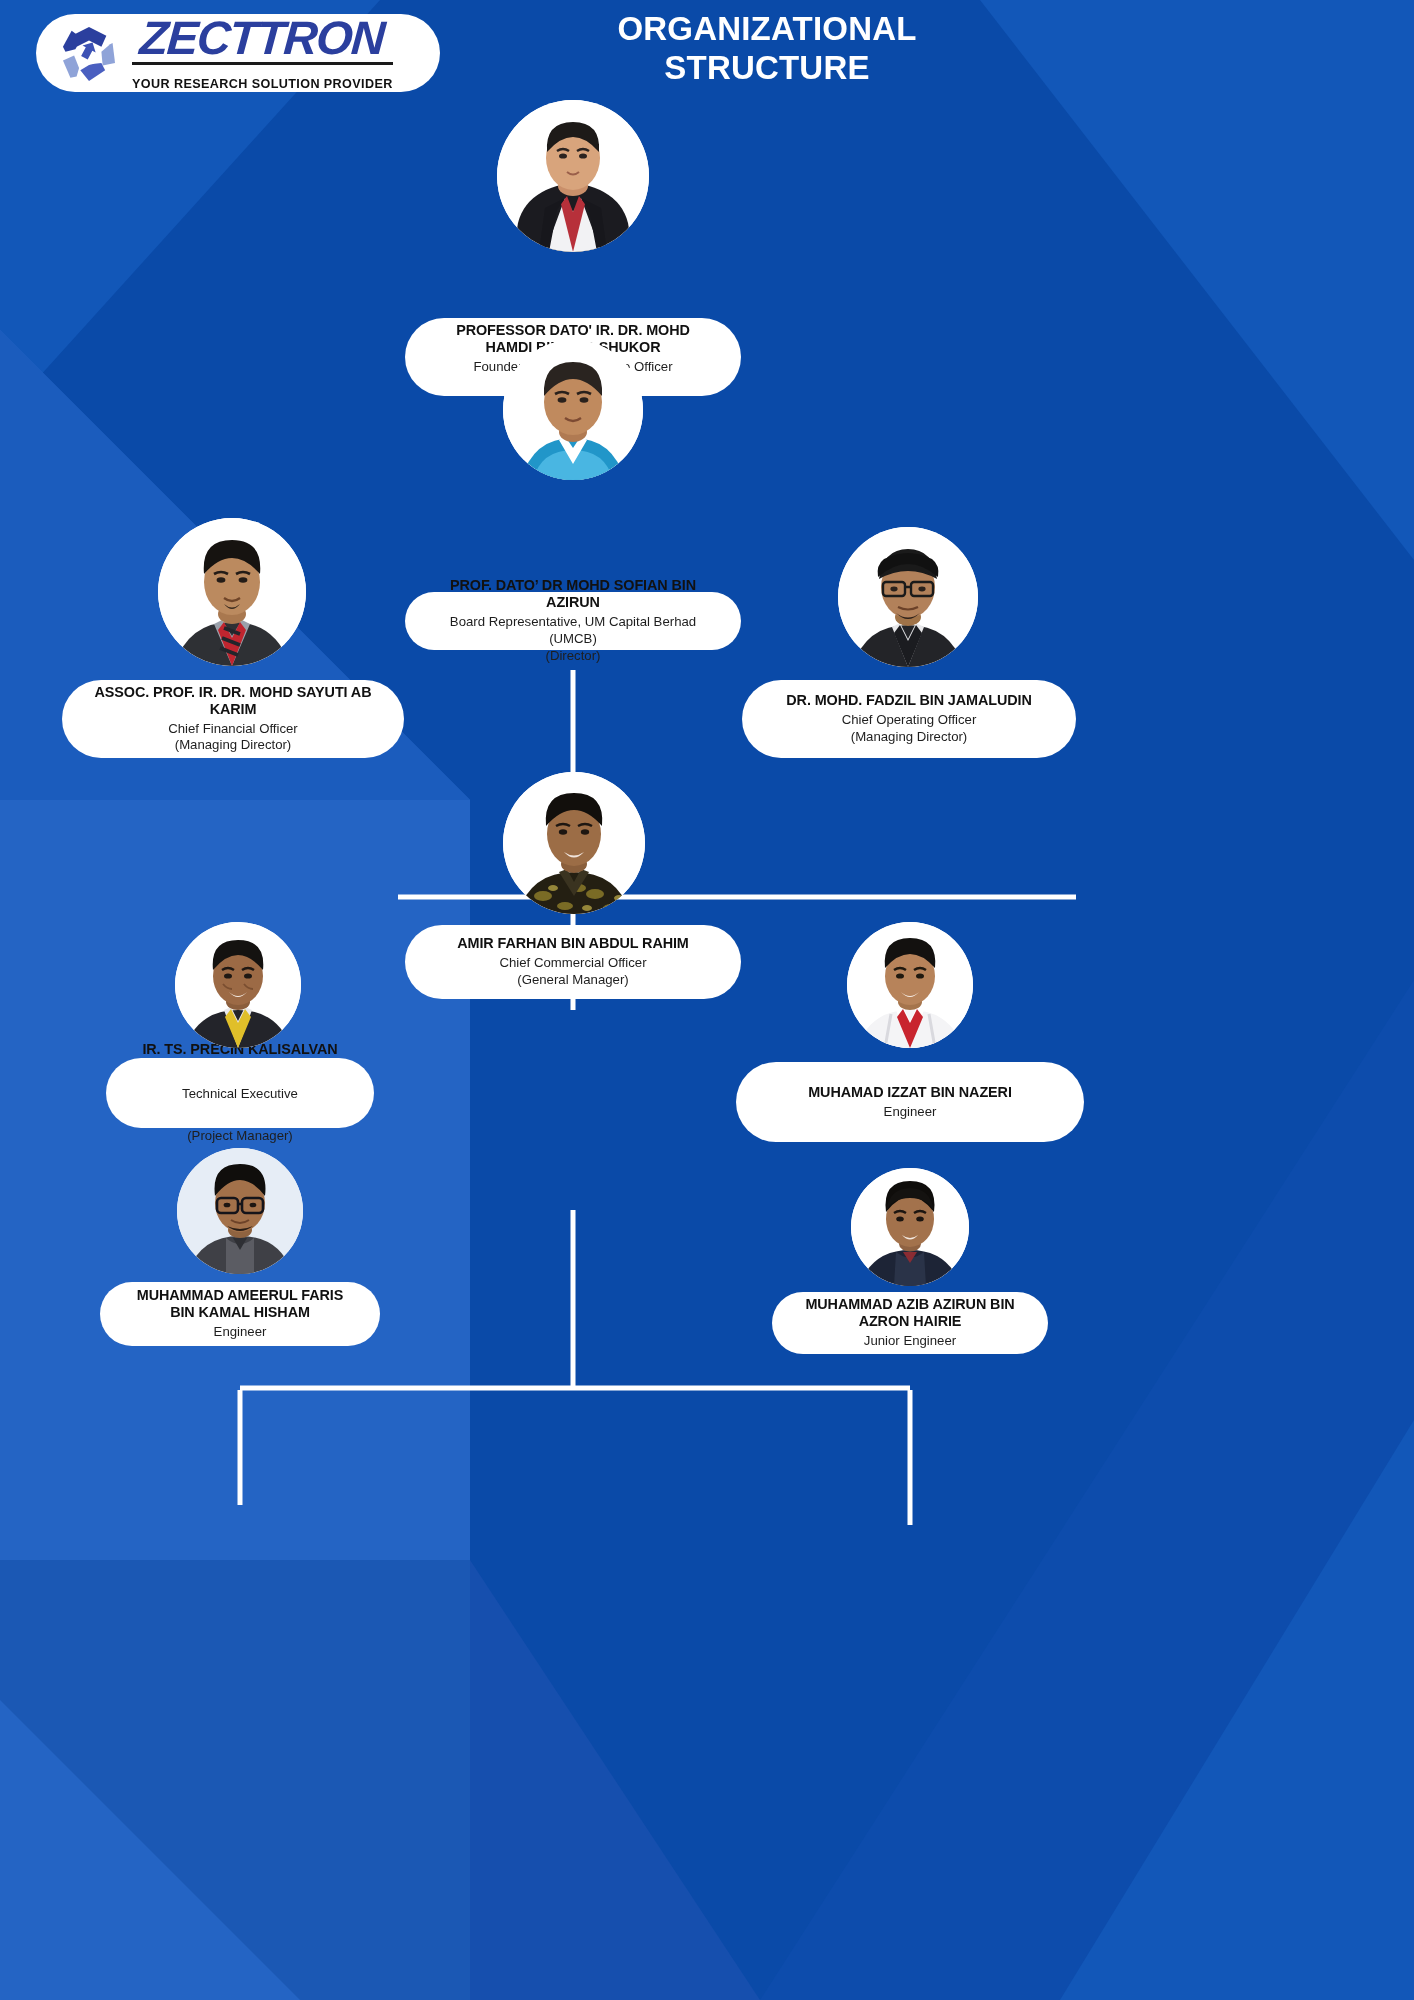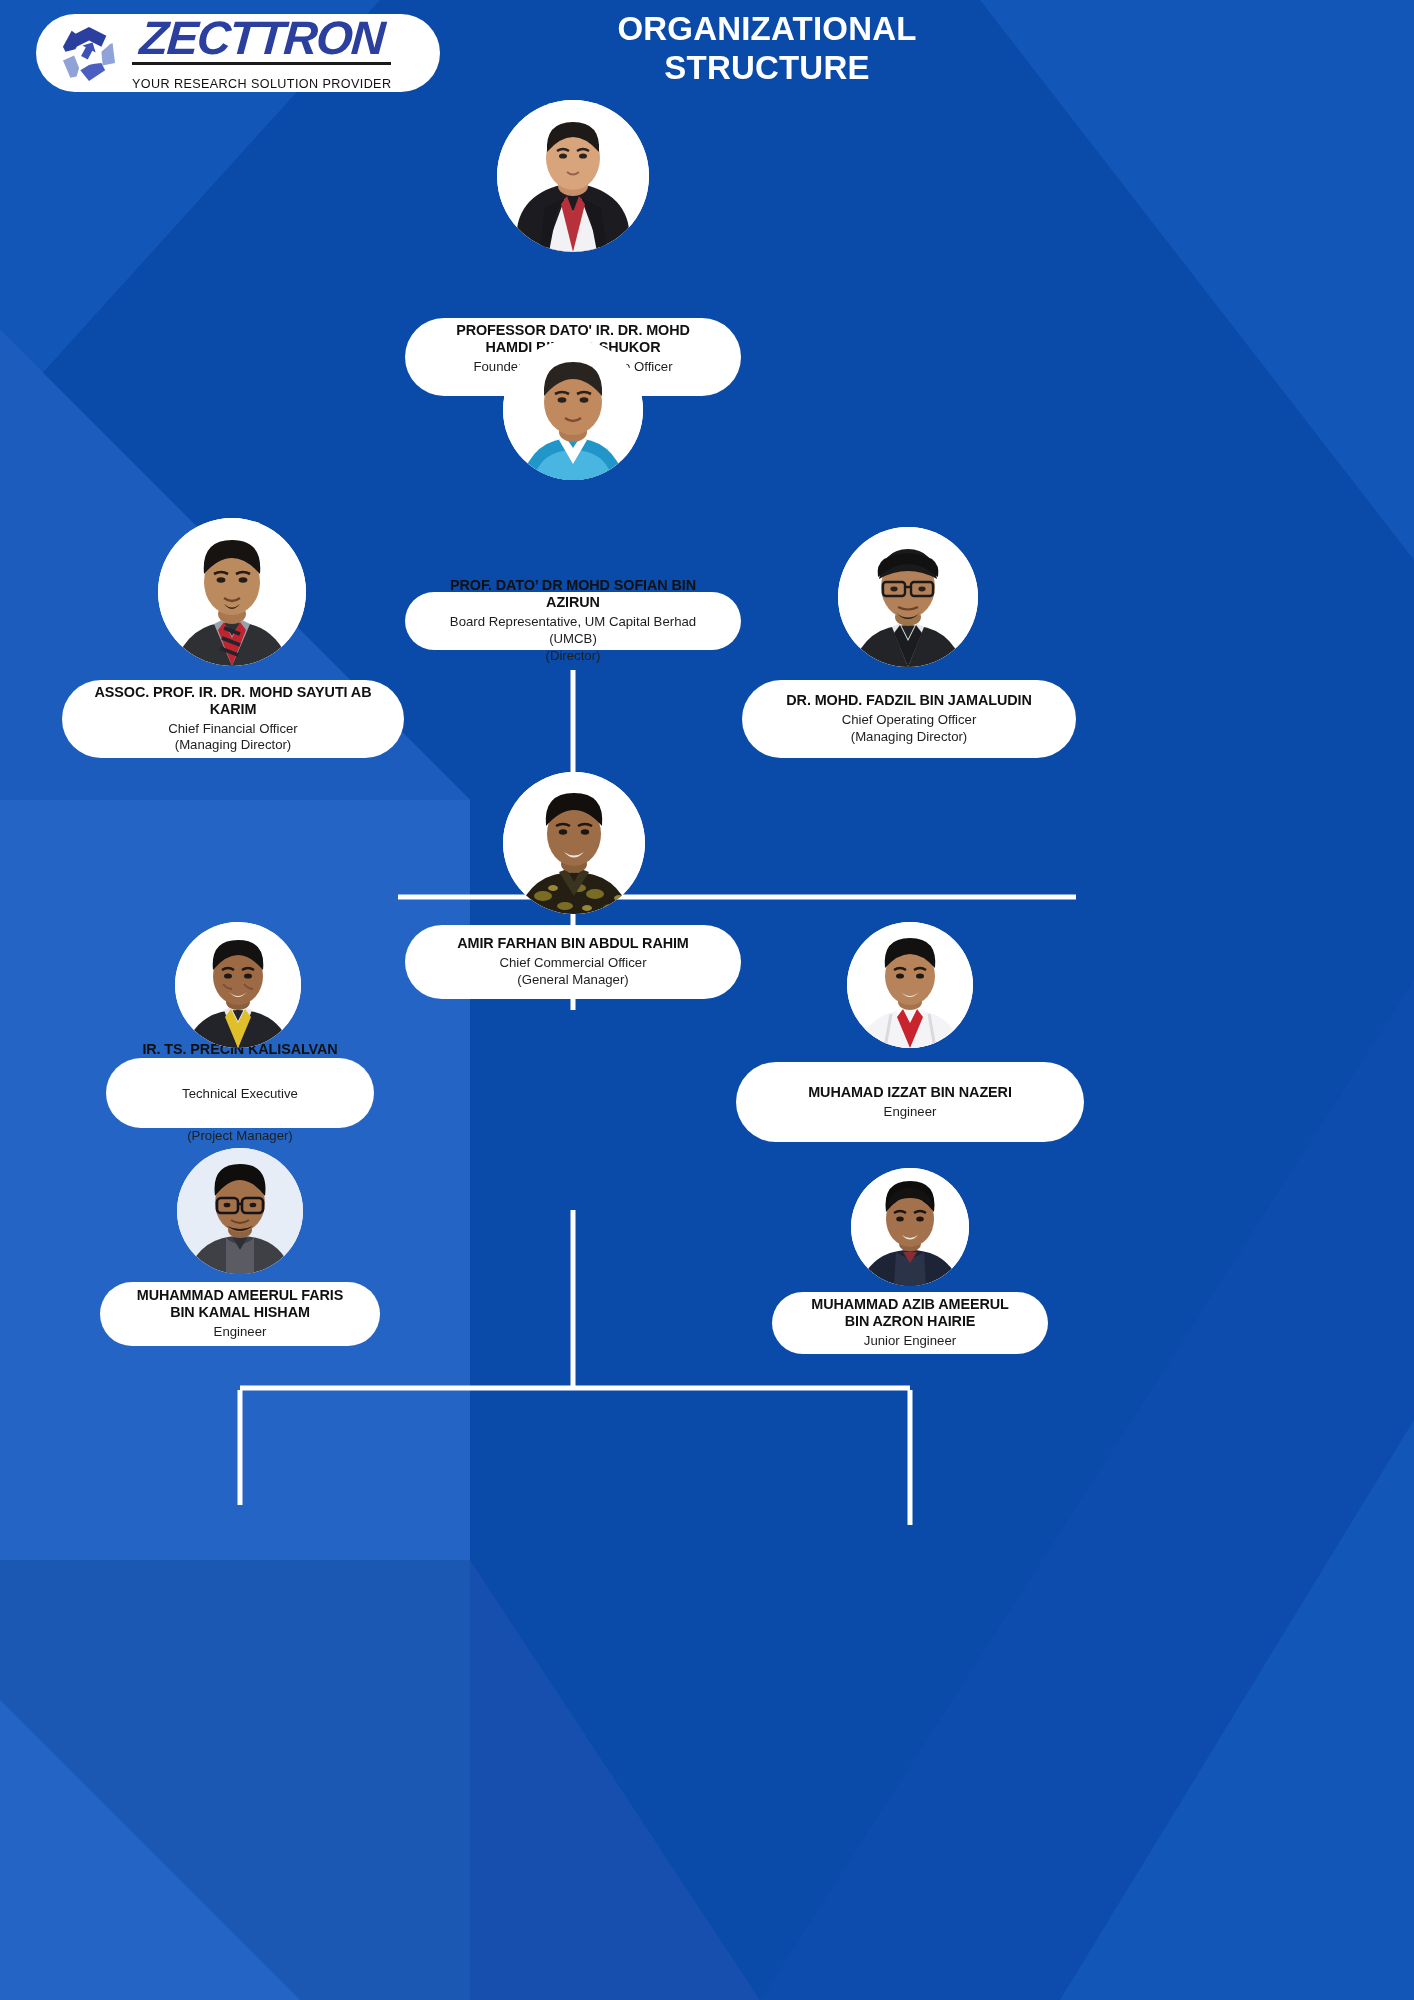--- a/index.html
+++ b/index.html
@@ -25,21 +25,21 @@
   .logo-text-wrap{ display:flex; flex-direction:column; align-items:center; justify-content:center; }
   .logo-word{
     font-family:"Liberation Sans", sans-serif;
     font-weight:bold; font-size:47px; letter-spacing:-1.5px;
     color:#2b3f9e; line-height:1; font-style:italic;
     transform:skewX(-4deg);
   }
   .logo-rule{ width:100%; height:3px; background:#1a1a1a; margin-top:1px; }
   .logo-tag{
     font-family:"Liberation Sans", sans-serif;
-    font-weight:normal; font-size:12.6px; letter-spacing:0.4px;
+    font-weight:bold; font-size:12.6px; letter-spacing:0.4px;
     color:#111; line-height:1.2; margin-top:12px; white-space:nowrap;
   }
   .title{
     position:absolute; left:0; top:10px; width:1414px;
     text-align:center; color:#ffffff;
     font-weight:bold; font-size:33px; line-height:1.18;
     letter-spacing:0.2px;
     padding-left:120px;
   }
 
@@ -341,15 +341,15 @@
     <path d="M35 44 q24 -31 48 0 q4 -31 -24 -31 q-28 0 -24 31 Z" fill="#0f0d0b"></path>
     <path d="M35 44 q6 -14 24 -14 q18 0 24 14 q-3 -24 -24 -24 q-21 0 -24 24 Z" fill="#141210"></path>
     <ellipse cx="49" cy="51" rx="3.8" ry="2.5" fill="#1c1510"></ellipse>
     <ellipse cx="69" cy="51" rx="3.8" ry="2.5" fill="#1c1510"></ellipse>
     <path d="M43 45 q6 -4 12 0" stroke="#1c1510" stroke-width="2.3" fill="none"></path>
     <path d="M63 45 q6 -4 12 0" stroke="#1c1510" stroke-width="2.3" fill="none"></path>
     <path d="M51 67 q8 6 16 0 q-8 9 -16 0" fill="#f2e7df"></path>
   </svg>
 </div>
 <div class="card" style="left:772px; top:1292px; width:276px; height:62px;">
-  <div class="nm">MUHAMMAD AZIB AMEERUL BIN AZRON HAIRIE</div>
+  <div class="nm">MUHAMMAD AZIB AZIRUN BIN AZRON HAIRIE</div>
   <div class="ro">Junior Engineer</div>
 </div>
 
 </body></html>

